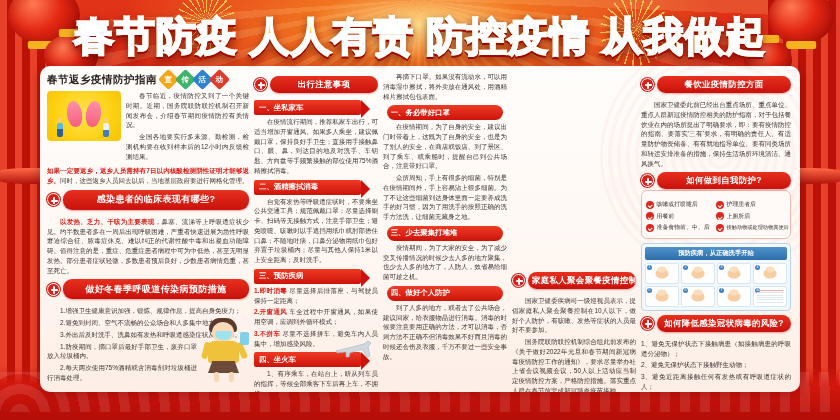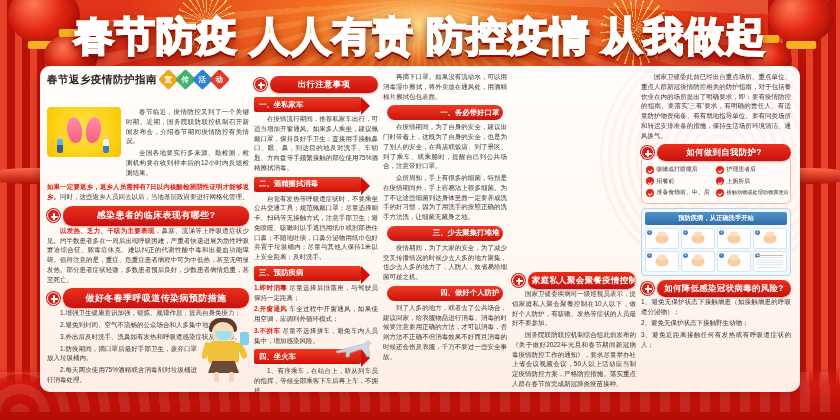--- a/index.html
+++ b/index.html
@@ -64,62 +64,62 @@
     border-radius:10px;box-shadow:0 3px 12px rgba(90,0,0,.35);
     display:flex;gap:5px;padding:6px 7px;z-index:5;overflow:hidden;}
   .panel:before{content:"";position:absolute;right:-40px;top:-30px;width:240px;height:240px;
     border-radius:50%;background:repeating-radial-gradient(circle,rgba(226,60,30,.045) 0 4px,rgba(255,255,255,0) 4px 9px);}
 
   .col{flex:0 0 auto;position:relative;z-index:2;}
   .c1{width:202px;} .c2{width:124px;} .c3{width:124px;}
   .c4{width:124px;} .c5{width:150px;}
 
   
-  .sec{display:flex;align-items:center;gap:3px;margin:4px 0 0;}
+  .sec{display:flex;align-items:center;gap:3px;margin:4px 0 7px;}
   .plus{flex:0 0 auto;width:13px;height:13px;border-radius:50%;background:#d8201a;
     position:relative;border:1.3px solid #fff;box-shadow:0 0 0 1px #d8201a;}
   .plus:before,.plus:after{content:"";position:absolute;background:#fff;border-radius:1px;}
   .plus:before{left:2.6px;top:5.4px;width:7.2px;height:2.1px;}
   .plus:after{top:2.6px;left:5.4px;height:7.2px;width:2.1px;}
   .sec-t{flex:1;background:linear-gradient(180deg,#e8301f,#c8110b);color:#fff;
     font-size:8.4px;font-weight:bold;letter-spacing:.4px;text-align:center;
     padding:3px 4px;border-radius:9px;box-shadow:0 1px 2px rgba(150,10,0,.35);
     white-space:nowrap;overflow:hidden;}
   .c1 .sec-t{font-size:9px;padding:3.5px 4px;}
 
   
   .sub{position:relative;background:linear-gradient(180deg,#ef3a22,#cc130b);color:#fff;
     font-size:7.4px;font-weight:bold;padding:2.5px 5px;margin:4px 0 2px;width:86%;
     border-radius:2px;}
   .sub:after{content:"";position:absolute;right:-9px;top:0;border-left:9px solid #cc130b;
     border-top:9px solid transparent;border-bottom:9px solid transparent;}
   
   .pill{background:linear-gradient(180deg,#ee3b24,#cc130b);color:#fff;font-size:7.4px;
-    font-weight:bold;text-align:right;padding:2.5px 4px;border-radius:8px;margin:4px auto 2px;
+    font-weight:bold;text-align:left;padding:2.5px 4px;border-radius:8px;margin:4px auto 2px;
     width:94%;white-space:nowrap;overflow:hidden;}
 
   .body{font-size:6.5px;line-height:1.5;color:#3a3330;text-align:justify;}
   .body p{margin:0 0 2px;text-indent:2em;}
   .body p.noind{text-indent:0;}
   .body .hl{color:#d8201a;font-weight:bold;}
 
   
   .intro{display:flex;gap:5px;align-items:flex-start;margin-bottom:3px;}
   .pic{flex:0 0 auto;width:74px;height:50px;border-radius:4px;position:relative;overflow:hidden;
     background:radial-gradient(circle at 50% 45%,#ffe14f 0%,#fdd216 60%,#f9c200 100%);}
   .lung{position:absolute;left:50%;top:46%;transform:translate(-50%,-50%);width:34px;height:26px;}
   .lung:before,.lung:after{content:"";position:absolute;top:0;width:15px;height:26px;
     background:linear-gradient(180deg,#ff8fa8,#f4607f);border-radius:50% 50% 46% 46%;}
   .lung:before{left:0;transform:rotate(-8deg);} .lung:after{right:0;transform:rotate(8deg);}
   .fig{position:absolute;bottom:4px;width:6px;height:14px;border-radius:2px;}
   .fig.a{left:10px;background:linear-gradient(180deg,#59b7e8 0 45%,#2b5f96 45% 100%);}
   .fig.b{right:12px;background:linear-gradient(180deg,#f2f2f2 0 50%,#3f7fbf 50% 100%);}
   .fig:before{content:"";position:absolute;top:-5px;left:1px;width:4px;height:4px;border-radius:50%;background:#f6c99a;}
 
-  .hdr1{display:flex;align-items:center;gap:4px;margin-bottom:20px;}
+  .hdr1{display:flex;align-items:center;gap:4px;margin-bottom:4px;}
   .hdr1 .h{font-size:10.5px;font-weight:bold;color:#2b2220;letter-spacing:.5px;white-space:nowrap;}
   .tags{display:flex;gap:2px;}
   .tag{width:15px;height:15px;transform:rotate(45deg);border-radius:2.5px;
     display:flex;align-items:center;justify-content:center;}
   .tag span{transform:rotate(-45deg);color:#fff;font-size:7.5px;font-weight:bold;}
 
   
   .chkbox{border:1px solid #f0b9ae;border-radius:6px;padding:4px 4px 3px;background:#fffaf8;margin-top:-6px;padding-top:9px;}
   .chk-grid{display:flex;flex-wrap:wrap;}
   .chk{width:50%;display:flex;align-items:center;gap:2.5px;margin-bottom:2.5px;}
@@ -326,20 +326,24 @@
       <div class="sec-t">家庭私人聚会聚餐疫情控制方面</div>
     </div>
     <div class="body">
       <p>国家卫健委疾病司一级巡视员表示，提倡家庭私人聚会聚餐控制在10人以下，做好个人防护，有咳嗽、发热等症状的人员最好不要参加。</p>
       <p>国务院联防联控机制综合组此前发布的《关于做好2022年元旦和春节期间新冠病毒疫情防控工作的通知》，要求尽量举办社上省会议视频会议，50人以上活动应当制定疫情防控方案，严格防控措施。落实重点人群在春节前完成新冠肺炎疫苗接种。</p>
     </div>
 
   </div>
 
   <div class="col c5">
+    <div class="sec">
+      <div class="plus"></div>
+      <div class="sec-t">餐饮业疫情防控方面</div>
+    </div>
     <div class="body">
       <p>国家卫健委此前已经出台重点场所、重点单位、重点人群新冠疫情防控相关的防护指南，对于包括餐饮业在内的场所提出了明确要求，即：要有疫情防控的指南、要落实'三有'要求，有明确的责任人、有适量防护物资储备、有有就地指导单位、要有同类场所和转运安排准备的措施，保持生活场所环境清洁、通风换气。</p>
     </div>
 
     <div class="sec">
       <div class="plus"></div>
       <div class="sec-t">如何做到自我防护?</div>
     </div>
 
     <div class="chkbox">

